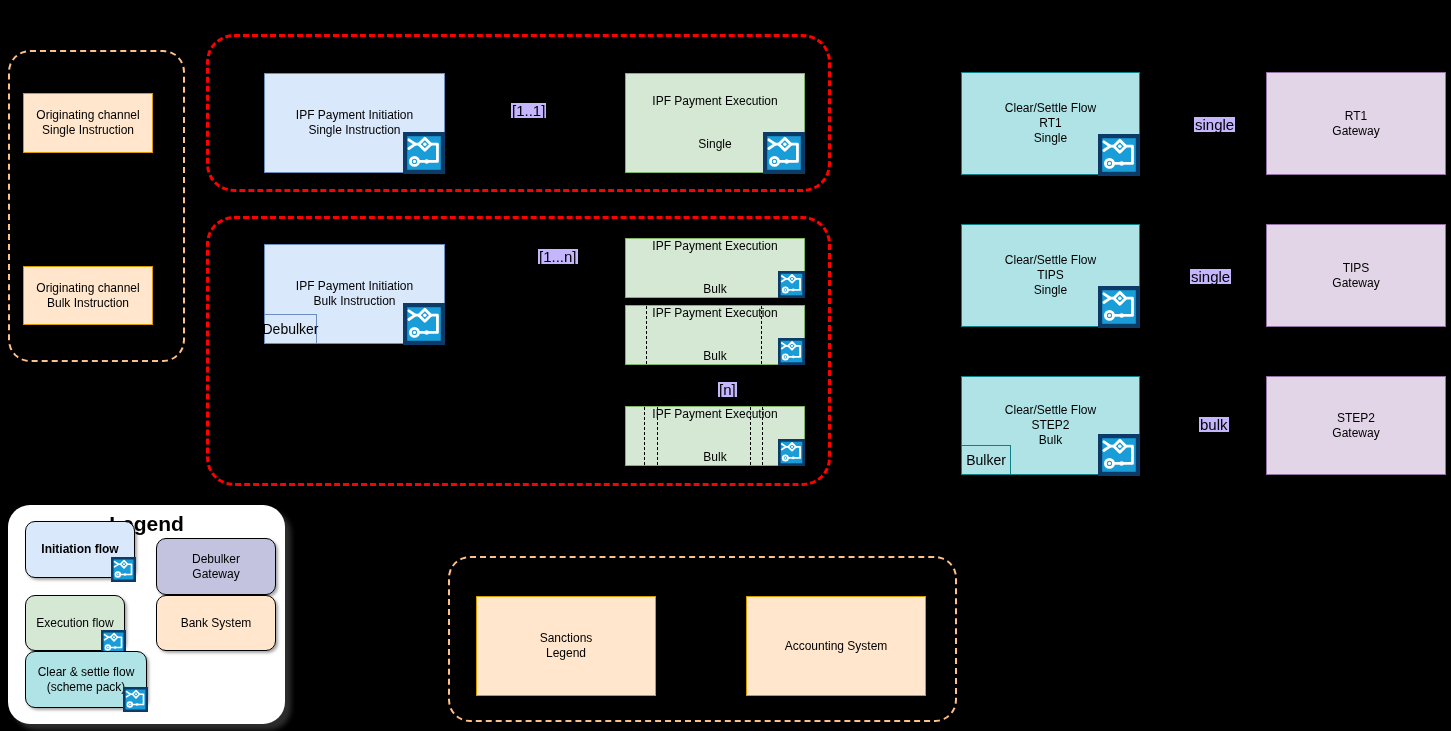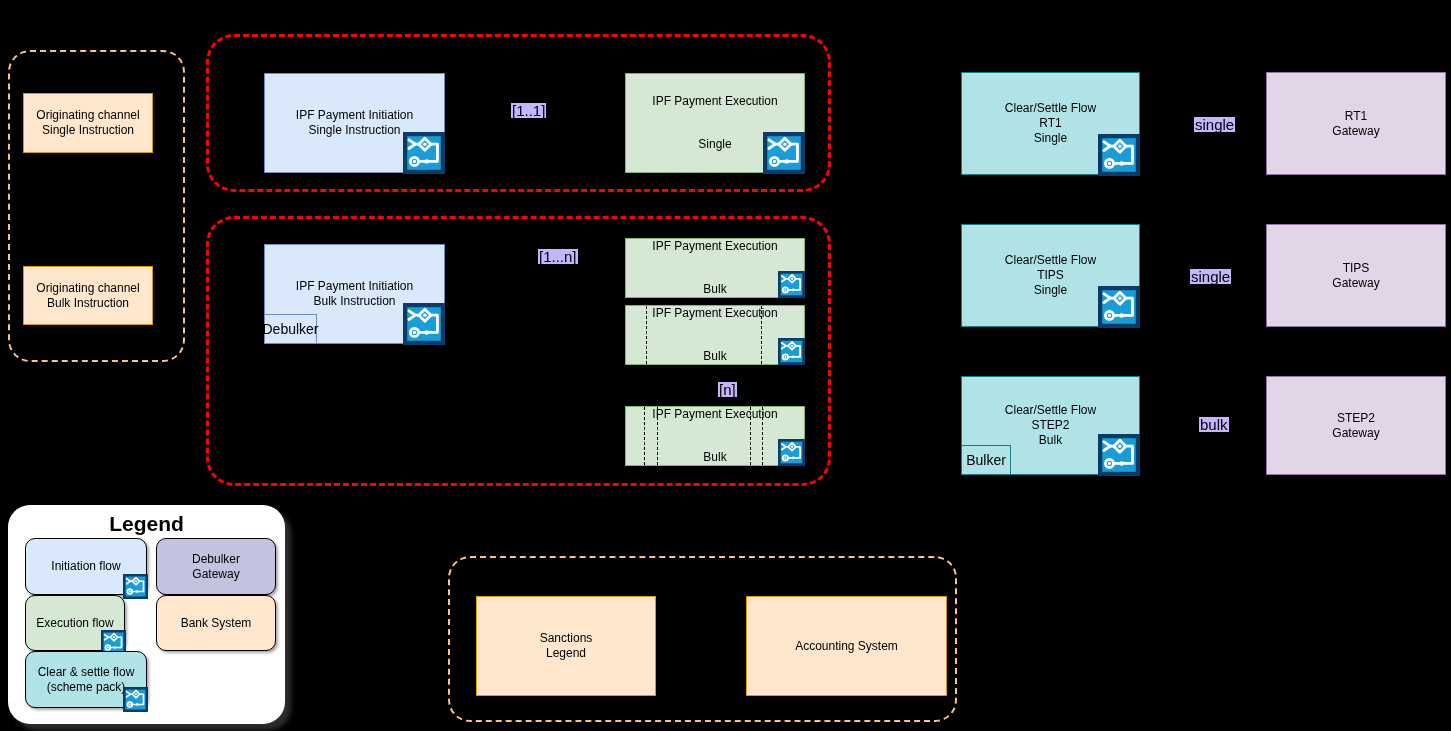--- a/index.html
+++ b/index.html
@@ -323,21 +323,21 @@
 <div class="edge-label" style="left:1199px;top:417px;">bulk</div>
 
 <div class="node fill-gw" style="left:1266px;top:376px;width:180px;height:99px;">
   <div>STEP2</div>
   <div>Gateway</div>
 </div>
 
 <div class="legend">
   <div class="legend-title">Legend</div>
 
-  <div class="legend-item fill-init" style="left:17px;top:33px;width:122px;height:57px;">
+  <div class="legend-item fill-init" style="left:17px;top:16px;width:110px;height:57px;font-weight:bold;">
     <div>Initiation flow</div>
     <span class="wf-icon lg">
   <svg viewBox="0 0 30 30" width="100%" height="100%">
     <rect class="icon-bg" x="1.5" y="1.5" width="27" height="27" stroke-width="3"></rect>
     <g class="icon-glyph" stroke-width="2" fill="none" stroke-linecap="round" stroke-linejoin="round">
       <path d="M4.2 5.6 L8.8 8.7 L4.2 11.8"></path>
       <path d="M8.8 8.7 H11.2"></path>
       <path d="M15.6 4.4 L19.9 8.7 L15.6 13 L11.3 8.7 Z"></path>
       <path d="M19.9 8.7 H24.6 V21 H17.6"></path>
       <circle cx="8.2" cy="21" r="2.9"></circle>
@@ -407,15 +407,15 @@
   </div>
 </div>
 
 <div class="group peach" style="left:448px;top:556px;width:509px;height:166px;"></div>
 
 <div class="node fill-bank" style="left:476px;top:596px;width:180px;height:100px;">
   <div>Sanctions</div>
   <div>Legend</div>
 </div>
 
-<div class="node fill-bank" style="left:746px;top:596px;width:201px;height:100px;">
+<div class="node fill-bank" style="left:746px;top:596px;width:180px;height:100px;">
   <div>Accounting System</div>
 </div>
 
 </body></html>

